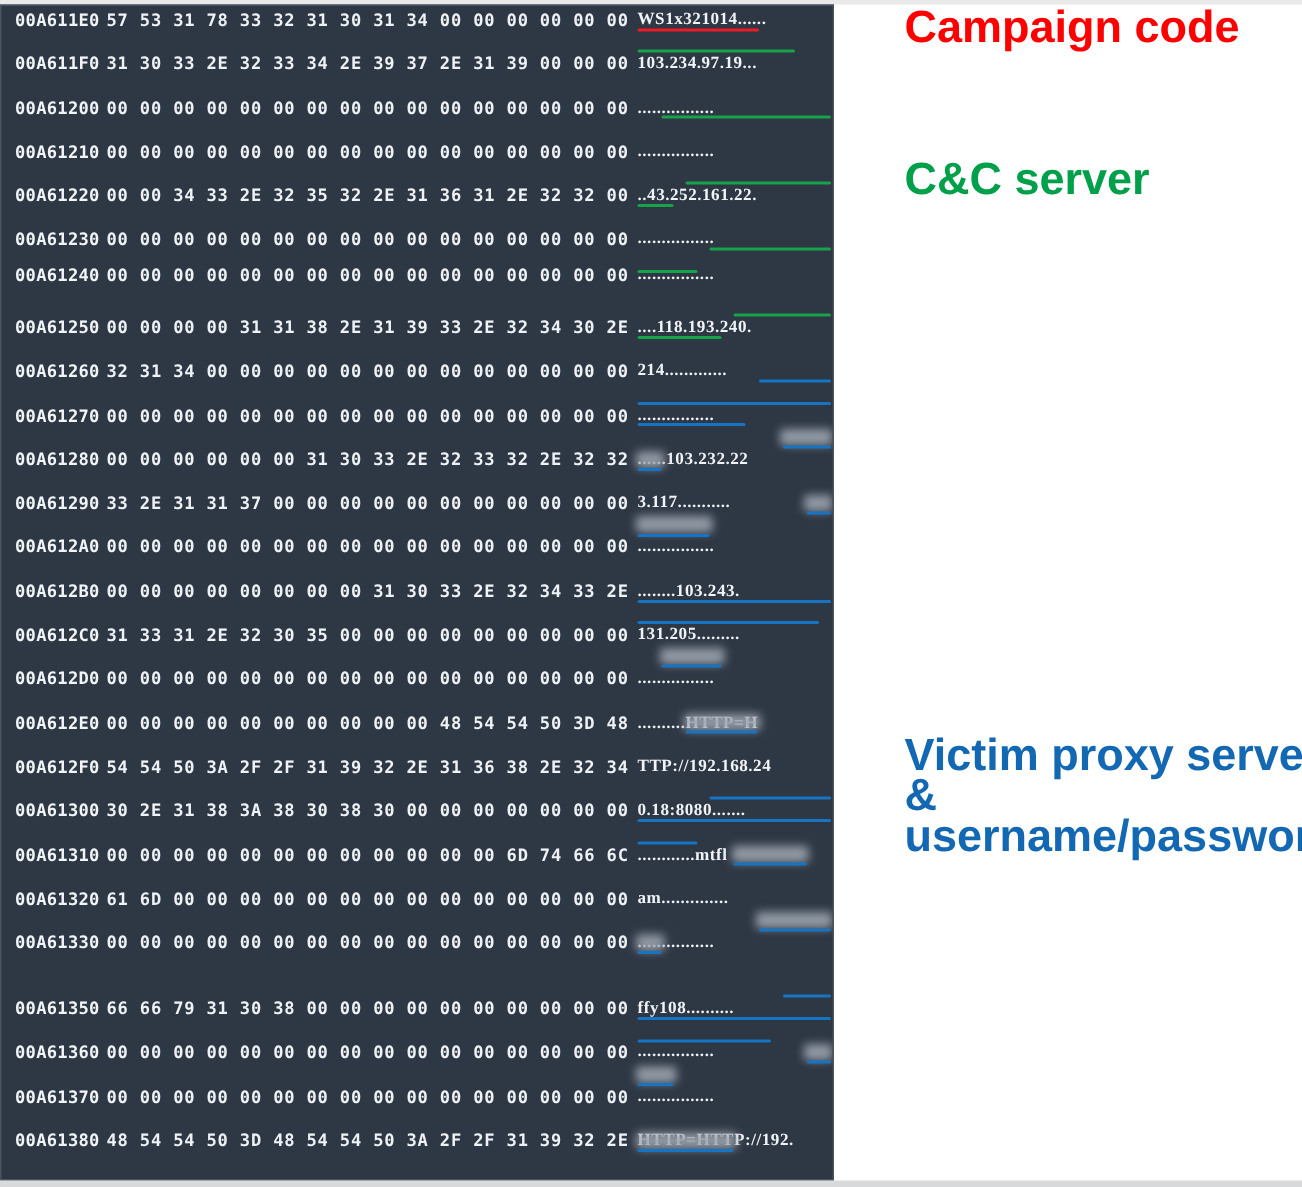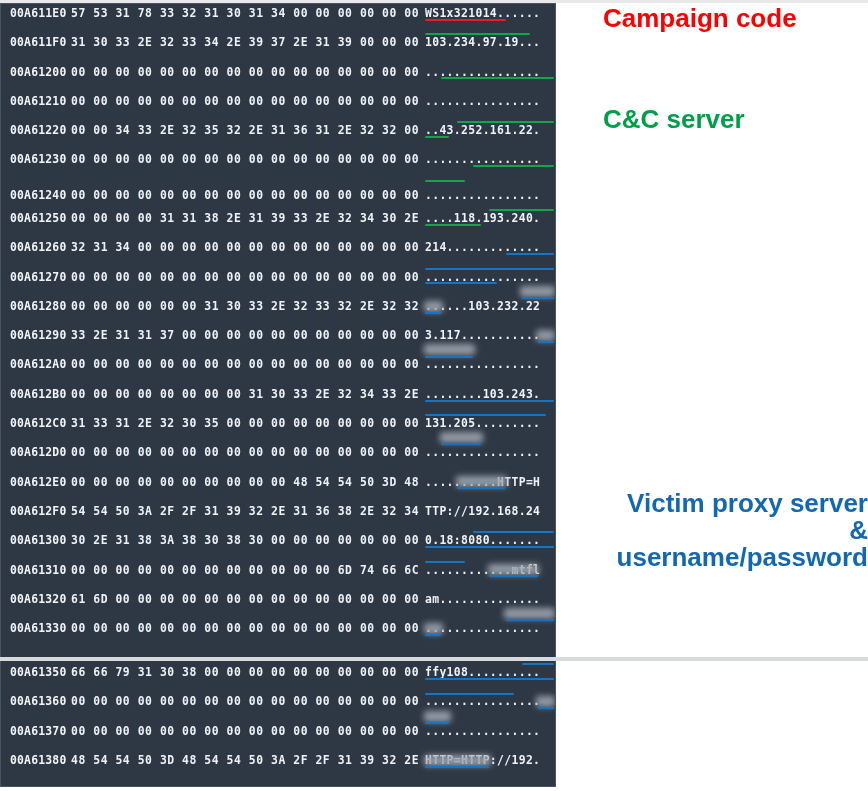--- a/index.html
+++ b/index.html
@@ -12,23 +12,22 @@
     height: 791px;
     position: relative;
     font-family: "Liberation Sans", sans-serif;
     overflow: hidden;
   }
 
   #page {
     position: absolute;
     left: 0; top: 0;
     width: 868px;
-    height: 661px;
+    height: 791px;
     background: #ffffff;
-    text-align: right;
   }
 
   
   .edge-strip {
     position: absolute;
     left: 0;
     width: 868px;
     height: 3px;
     background: #e9e9ea;
   }
@@ -84,20 +83,21 @@
     letter-spacing: 0.55px;
   }
 
   .ascii {
     position: absolute;
     left: 424px;
     top: 0;
     color: #f0f3f7;
     font-weight: 700;
     letter-spacing: 0.35px;
+    font-family: Liberation Serif, serif;
   }
 
   
   .redact {
     position: absolute;
     background: #9aa3ad;
     filter: blur(3.2px);
     opacity: 0.92;
     border-radius: 2px;
     pointer-events: none;
@@ -111,41 +111,41 @@
   }
   .uline.red   { background: #ee1b24; }
   .uline.green { background: #16a34a; }
   .uline.blue  { background: #1575c4; }
 
   
   .annot {
     position: absolute;
     font-family: "Liberation Sans", sans-serif;
     font-weight: 700;
-    font-size: 26px;
+    font-size: 30px;
     line-height: 27px;
     white-space: pre-line;
   }
 </style>
 </head>
 <body>
 
 <div id="page">
 
   <div class="edge-strip top"></div>
 
   <div id="hexpanel">
     <div id="hexrows">
         <div class="hexrow" style="top: 2px;"><span class="addr">00A611E0</span><span class="bytes">57 53 31 78 33 32 31 30 31 34 00 00 00 00 00 00</span><span class="ascii">WS1x321014......</span></div>
         <div class="hexrow" style="top: 16.65px;"><span class="addr">00A611F0</span><span class="bytes">31 30 33 2E 32 33 34 2E 39 37 2E 31 39 00 00 00</span><span class="ascii">103.234.97.19...</span></div>
         <div class="hexrow" style="top: 31.3px;"><span class="addr">00A61200</span><span class="bytes">00 00 00 00 00 00 00 00 00 00 00 00 00 00 00 00</span><span class="ascii">................</span></div>
         <div class="hexrow" style="top: 45.95px;"><span class="addr">00A61210</span><span class="bytes">00 00 00 00 00 00 00 00 00 00 00 00 00 00 00 00</span><span class="ascii">................</span></div>
         <div class="hexrow" style="top: 60.6px;"><span class="addr">00A61220</span><span class="bytes">00 00 34 33 2E 32 35 32 2E 31 36 31 2E 32 32 00</span><span class="ascii">..43.252.161.22.</span></div>
         <div class="hexrow" style="top: 75.25px;"><span class="addr">00A61230</span><span class="bytes">00 00 00 00 00 00 00 00 00 00 00 00 00 00 00 00</span><span class="ascii">................</span></div>
-        <div class="hexrow" style="top: 96px;"><span class="addr">00A61240</span><span class="bytes">00 00 00 00 00 00 00 00 00 00 00 00 00 00 00 00</span><span class="ascii">................</span></div>
+        <div class="hexrow" style="top: 84px;"><span class="addr">00A61240</span><span class="bytes">00 00 00 00 00 00 00 00 00 00 00 00 00 00 00 00</span><span class="ascii">................</span></div>
         <div class="hexrow" style="top: 104.55px;"><span class="addr">00A61250</span><span class="bytes">00 00 00 00 31 31 38 2E 31 39 33 2E 32 34 30 2E</span><span class="ascii">....118.193.240.</span></div>
         <div class="hexrow" style="top: 119.2px;"><span class="addr">00A61260</span><span class="bytes">32 31 34 00 00 00 00 00 00 00 00 00 00 00 00 00</span><span class="ascii">214.............</span></div>
         <div class="hexrow" style="top: 133.85px;"><span class="addr">00A61270</span><span class="bytes">00 00 00 00 00 00 00 00 00 00 00 00 00 00 00 00</span><span class="ascii">................</span></div>
         <div class="hexrow" style="top: 148.5px;"><span class="addr">00A61280</span><span class="bytes">00 00 00 00 00 00 31 30 33 2E 32 33 32 2E 32 32</span><span class="ascii">......103.232.22</span></div>
         <div class="hexrow" style="top: 163.15px;"><span class="addr">00A61290</span><span class="bytes">33 2E 31 31 37 00 00 00 00 00 00 00 00 00 00 00</span><span class="ascii">3.117...........</span></div>
         <div class="hexrow" style="top: 177.8px;"><span class="addr">00A612A0</span><span class="bytes">00 00 00 00 00 00 00 00 00 00 00 00 00 00 00 00</span><span class="ascii">................</span></div>
         <div class="hexrow" style="top: 192.45px;"><span class="addr">00A612B0</span><span class="bytes">00 00 00 00 00 00 00 00 31 30 33 2E 32 34 33 2E</span><span class="ascii">........103.243.</span></div>
         <div class="hexrow" style="top: 207.1px;"><span class="addr">00A612C0</span><span class="bytes">31 33 31 2E 32 30 35 00 00 00 00 00 00 00 00 00</span><span class="ascii">131.205.........</span></div>
         <div class="hexrow" style="top: 221.75px;"><span class="addr">00A612D0</span><span class="bytes">00 00 00 00 00 00 00 00 00 00 00 00 00 00 00 00</span><span class="ascii">................</span></div>
         <div class="hexrow" style="top: 236.4px;"><span class="addr">00A612E0</span><span class="bytes">00 00 00 00 00 00 00 00 00 00 48 54 54 50 3D 48</span><span class="ascii">..........HTTP=H</span></div>

